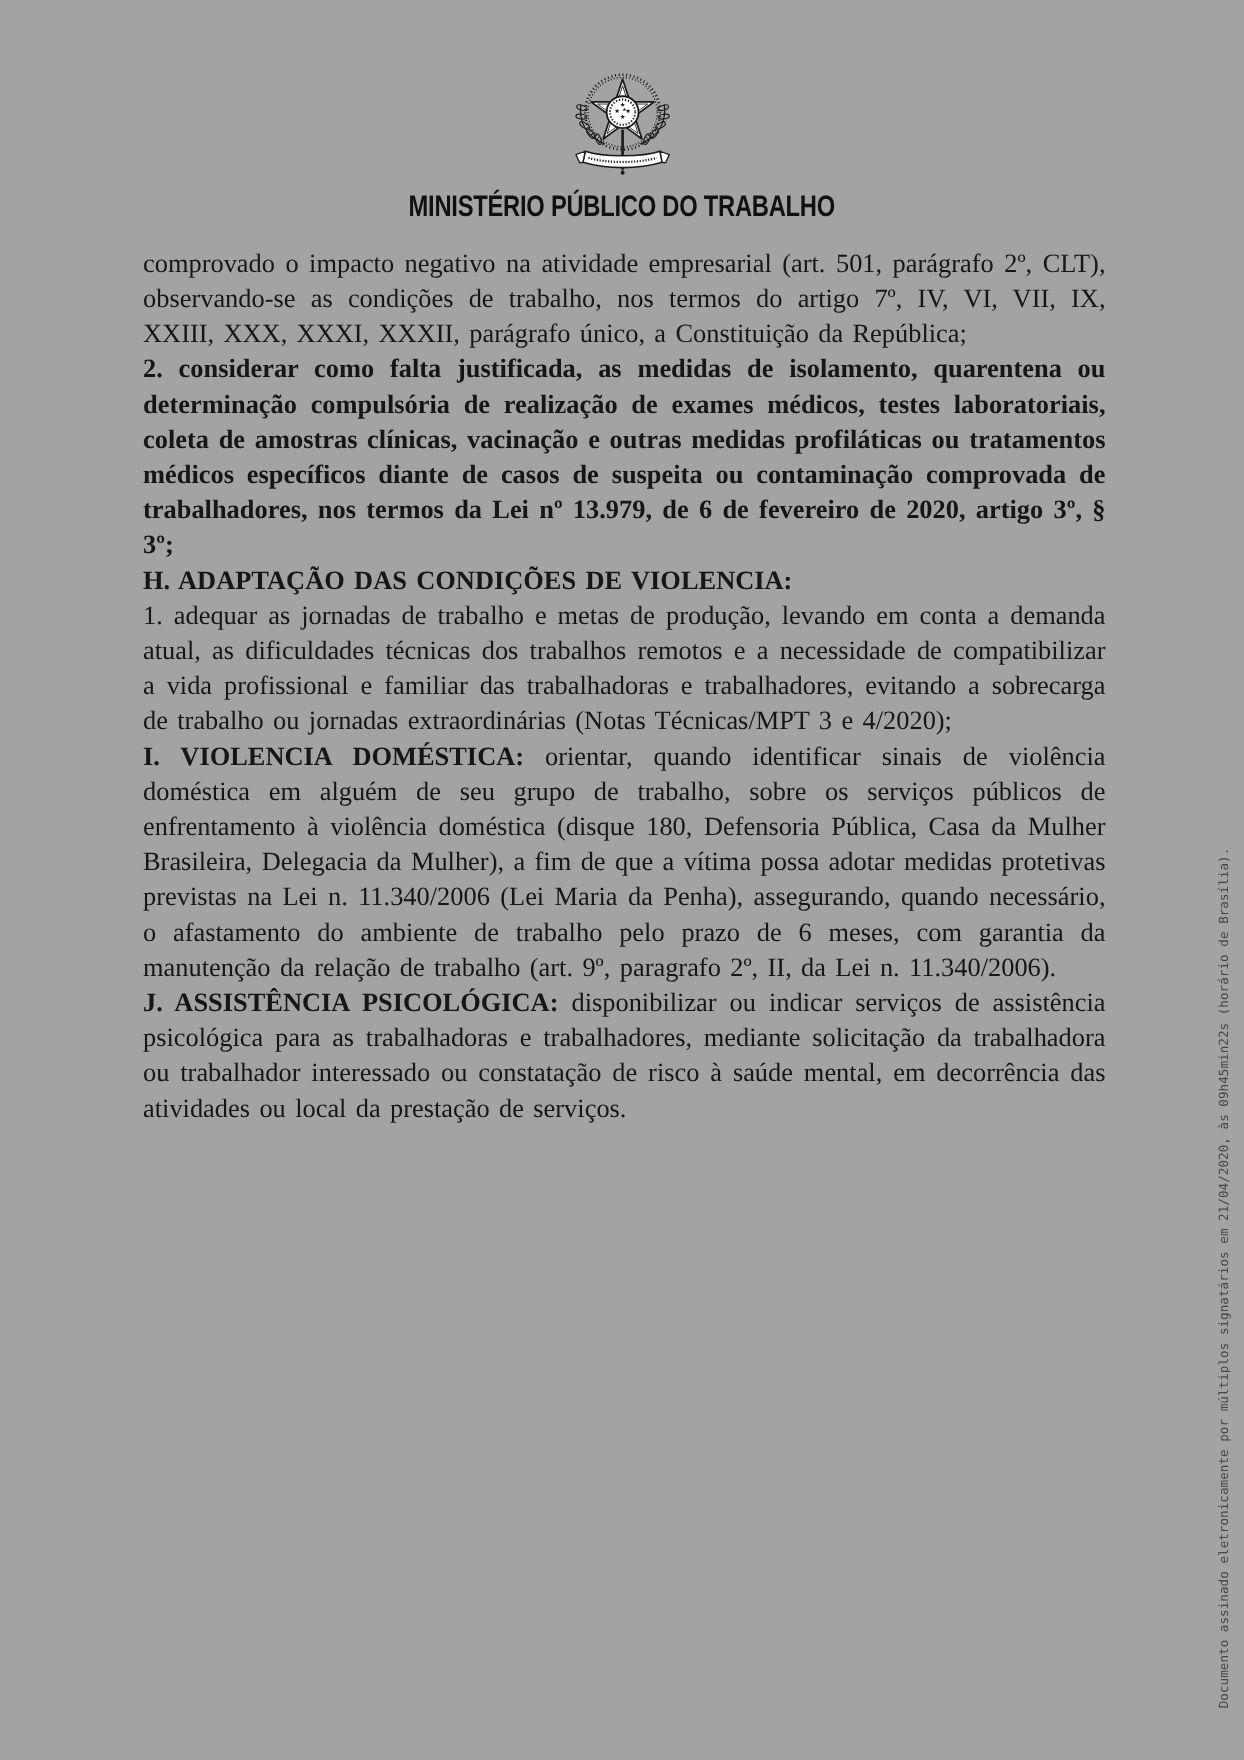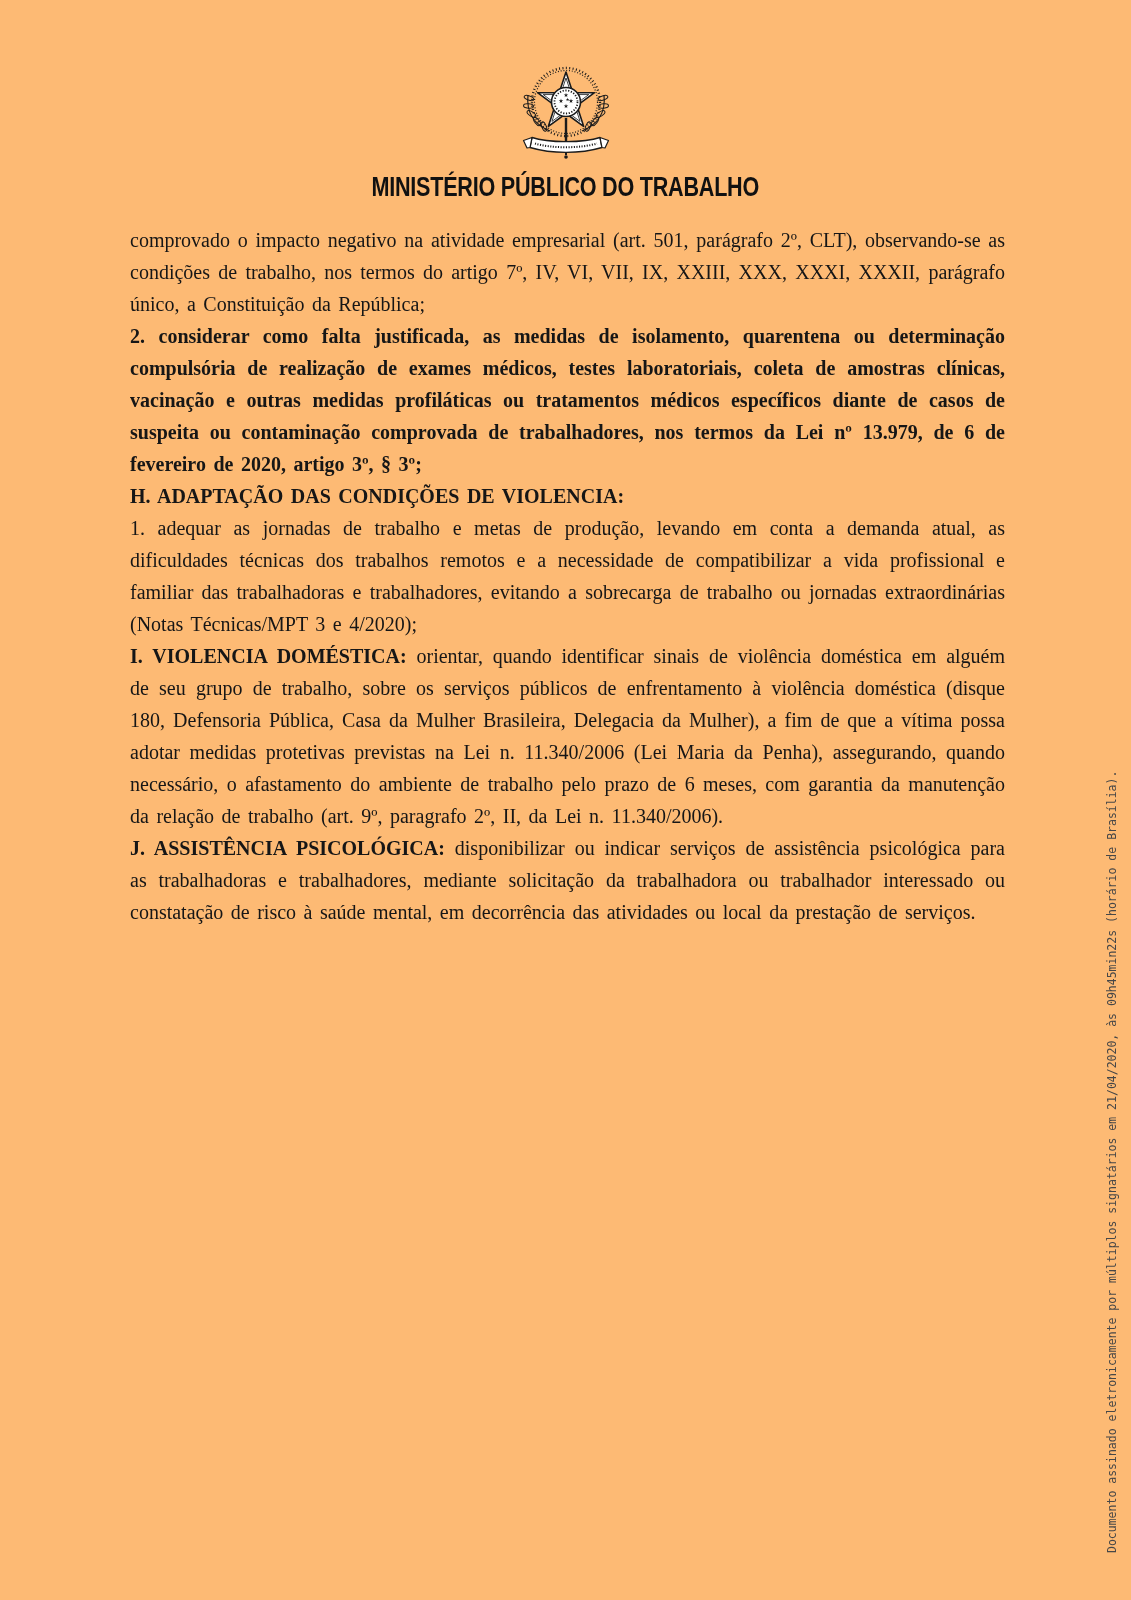--- a/index.html
+++ b/index.html
@@ -1,20 +1,20 @@
 <!DOCTYPE html>
 <html lang="pt"><head>
 <meta charset="utf-8">
 <style>
   html,body{margin:0;padding:0;background:#e8e8e8;}
   .page{
     position:relative;
     width:1131px;height:1600px;
     margin:0 auto;
-    background:#fdba74;
+    background:#a3a3a3;
     overflow:hidden;
     font-family:"Liberation Serif","DejaVu Serif",serif;
     color:#161616;
   }
   
   .emblem{
     display:block;
     margin:64px auto 0;
     width:100px;height:100px;
   }
@@ -30,21 +30,21 @@
     white-space:nowrap;
   }
   .doc-title .squeeze{
     display:inline-block;
     transform:scaleX(0.80);
     transform-origin:50% 50%;
   }
   
   .content{
     margin:20px 126px 0 130px;
-    font-size:20px;
+    font-size:24px;
     line-height:32px;
     text-align:justify;
     word-spacing:2.5px;
   }
   .content p{margin:0;}
   .p-intro{margin-bottom:20px;}
   .p-item2{margin-bottom:64px;font-weight:bold;}
   .sec-heading{font-weight:bold;margin-bottom:18px;}
   .p-h1{margin-bottom:24px;}
   .p-h2{margin-bottom:18px;}

